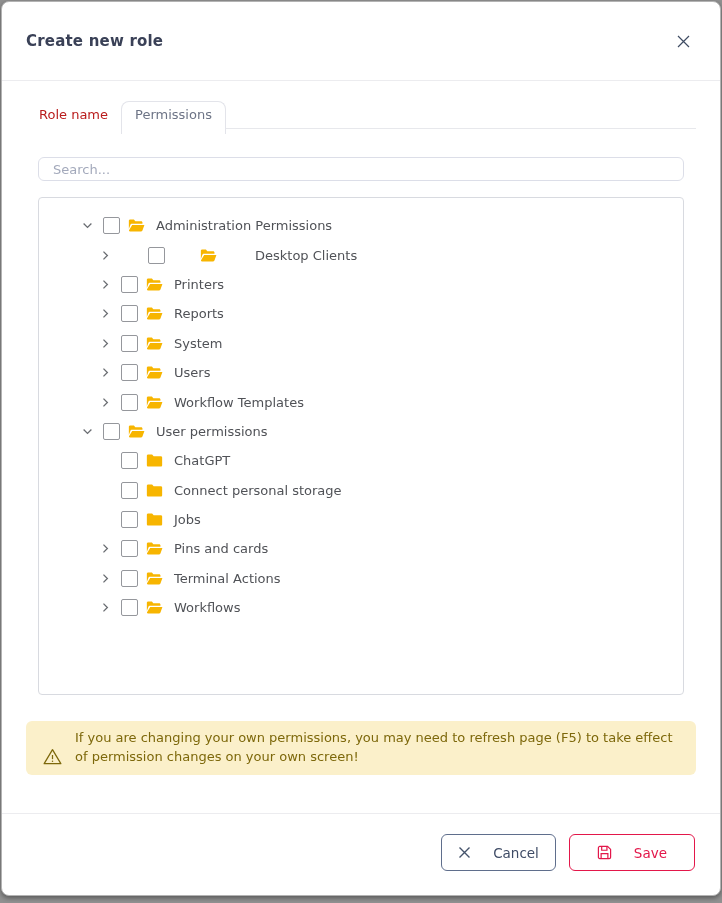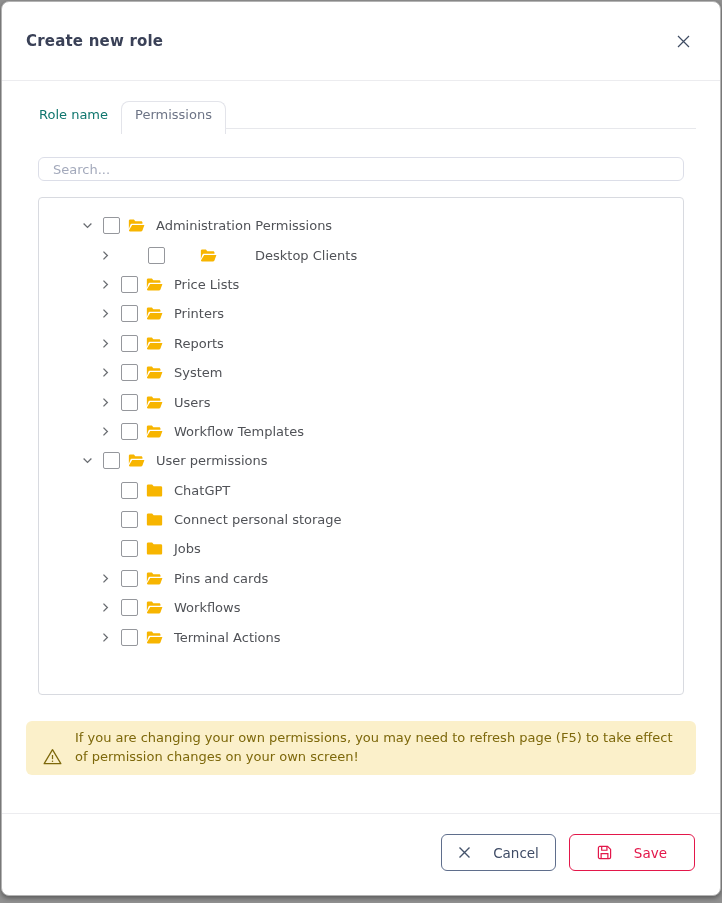--- a/index.html
+++ b/index.html
@@ -44,21 +44,21 @@
   }
   .tab {
     font-size:13px;
     padding:0 13px;
     line-height:27px;
     height:33px;
     box-sizing:border-box;
     cursor:pointer;
     background:#fff;
   }
-  .tab.inactive { color:#0f766e; }
+  .tab.inactive { color:#b91c1c; }
   .tab.active {
     color:#6d7486;
     border:1px solid #e3e4ea;
     border-bottom:none;
     border-radius:8px 8px 0 0;
     margin-bottom:-6px;
     line-height:25px;
   }
   
   .search-row { margin:28px 36px 0; }
@@ -189,35 +189,20 @@
       <span class="cbox"></span>
       <span class="foldr">
           <svg width="17" height="15" viewBox="0 0 20 16">
             <path fill="#f7b500" d="M1 2.5C1 1.7 1.7 1 2.5 1H7l1.6 2H15.5c.9 0 1.5.7 1.5 1.5V6H4.6c-.8 0-1.5.5-1.7 1.2L1 12.2Z"></path>
             <path fill="#f7b500" d="M4.9 7.4H19.3l-2.3 6.6c-.2.6-.8 1-1.4 1H2.2c-.7 0-1.2-.7-1-1.4Z"></path>
           </svg>
         </span>
       <span class="tree-label">Desktop Clients</span>
     </div>
 
-    <div class="tree-row" style="padding-left: 59px;">
-      <span class="chev">
-          <svg width="13" height="13" viewBox="0 0 16 16">
-            <path d="M5.5 3.2 L10.3 8 L5.5 12.8" fill="none" stroke="#6a6d72" stroke-width="1.6"></path>
-          </svg>
-        </span>
-      <span class="cbox"></span>
-      <span class="foldr">
-          <svg width="17" height="15" viewBox="0 0 20 16">
-            <path fill="#f7b500" d="M1 2.5C1 1.7 1.7 1 2.5 1H7l1.6 2H15.5c.9 0 1.5.7 1.5 1.5V6H4.6c-.8 0-1.5.5-1.7 1.2L1 12.2Z"></path>
-            <path fill="#f7b500" d="M4.9 7.4H19.3l-2.3 6.6c-.2.6-.8 1-1.4 1H2.2c-.7 0-1.2-.7-1-1.4Z"></path>
-          </svg>
-        </span>
-      <span class="tree-label">Price Lists</span>
-    </div>
 
     <div class="tree-row" style="padding-left: 59px;">
       <span class="chev">
           <svg width="13" height="13" viewBox="0 0 16 16">
             <path d="M5.5 3.2 L10.3 8 L5.5 12.8" fill="none" stroke="#6a6d72" stroke-width="1.6"></path>
           </svg>
         </span>
       <span class="cbox"></span>
       <span class="foldr">
           <svg width="17" height="15" viewBox="0 0 20 16">
@@ -364,37 +349,37 @@
             <path d="M5.5 3.2 L10.3 8 L5.5 12.8" fill="none" stroke="#6a6d72" stroke-width="1.6"></path>
           </svg>
         </span>
       <span class="cbox"></span>
       <span class="foldr">
           <svg width="17" height="15" viewBox="0 0 20 16">
             <path fill="#f7b500" d="M1 2.5C1 1.7 1.7 1 2.5 1H7l1.6 2H15.5c.9 0 1.5.7 1.5 1.5V6H4.6c-.8 0-1.5.5-1.7 1.2L1 12.2Z"></path>
             <path fill="#f7b500" d="M4.9 7.4H19.3l-2.3 6.6c-.2.6-.8 1-1.4 1H2.2c-.7 0-1.2-.7-1-1.4Z"></path>
           </svg>
         </span>
+      <span class="tree-label">Terminal Actions</span>
+    </div>
+
+    <div class="tree-row" style="padding-left: 59px;">
+      <span class="chev">
+          <svg width="13" height="13" viewBox="0 0 16 16">
+            <path d="M5.5 3.2 L10.3 8 L5.5 12.8" fill="none" stroke="#6a6d72" stroke-width="1.6"></path>
+          </svg>
+        </span>
+      <span class="cbox"></span>
+      <span class="foldr">
+          <svg width="17" height="15" viewBox="0 0 20 16">
+            <path fill="#f7b500" d="M1 2.5C1 1.7 1.7 1 2.5 1H7l1.6 2H15.5c.9 0 1.5.7 1.5 1.5V6H4.6c-.8 0-1.5.5-1.7 1.2L1 12.2Z"></path>
+            <path fill="#f7b500" d="M4.9 7.4H19.3l-2.3 6.6c-.2.6-.8 1-1.4 1H2.2c-.7 0-1.2-.7-1-1.4Z"></path>
+          </svg>
+        </span>
       <span class="tree-label">Workflows</span>
-    </div>
-
-    <div class="tree-row" style="padding-left: 59px;">
-      <span class="chev">
-          <svg width="13" height="13" viewBox="0 0 16 16">
-            <path d="M5.5 3.2 L10.3 8 L5.5 12.8" fill="none" stroke="#6a6d72" stroke-width="1.6"></path>
-          </svg>
-        </span>
-      <span class="cbox"></span>
-      <span class="foldr">
-          <svg width="17" height="15" viewBox="0 0 20 16">
-            <path fill="#f7b500" d="M1 2.5C1 1.7 1.7 1 2.5 1H7l1.6 2H15.5c.9 0 1.5.7 1.5 1.5V6H4.6c-.8 0-1.5.5-1.7 1.2L1 12.2Z"></path>
-            <path fill="#f7b500" d="M4.9 7.4H19.3l-2.3 6.6c-.2.6-.8 1-1.4 1H2.2c-.7 0-1.2-.7-1-1.4Z"></path>
-          </svg>
-        </span>
-      <span class="tree-label">Terminal Actions</span>
     </div>
   </div>
 
   <div class="warning-box">
     <span style="flex:0 0 auto; display:flex;">
       <svg width="21" height="20" viewBox="0 0 24 24" fill="none">
         <path d="M12 3.2 L22 20 H2 Z" stroke="#7d680b" stroke-width="1.5" stroke-linejoin="round"></path>
         <line x1="12" y1="9.6" x2="12" y2="14.6" stroke="#7d680b" stroke-width="1.5"></line>
         <circle cx="12" cy="17.1" r="0.9" fill="#7d680b"></circle>
       </svg>

